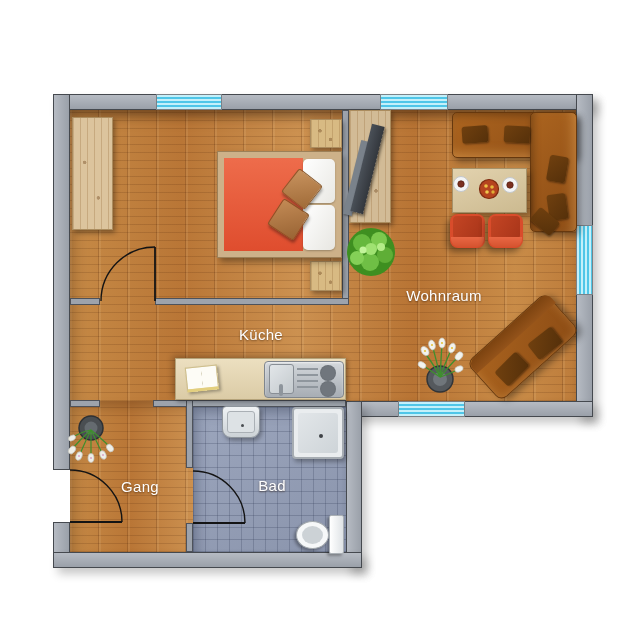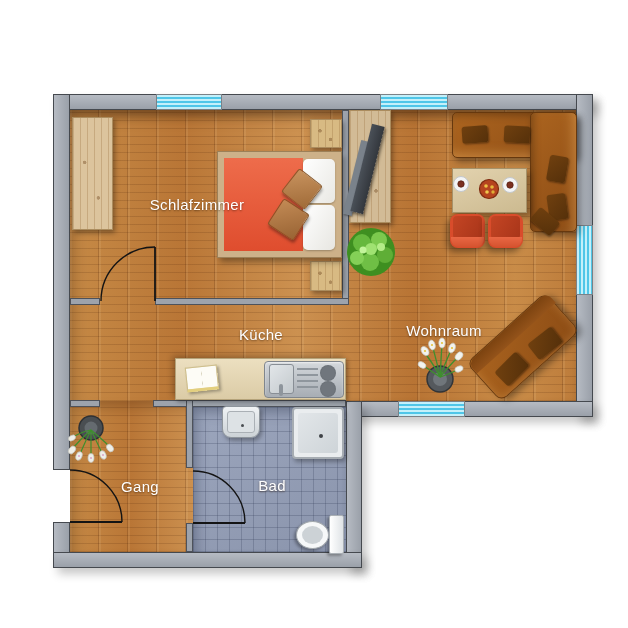--- a/index.html
+++ b/index.html
@@ -129,22 +129,21 @@
   </div>
   <div class="abs" style="left:292px;top:407px;width:52px;height:52px;background:#eaedef;border:2px solid #a6acb2;border-radius:4px;box-shadow:2px 3px 4px rgba(0,0,0,.3);">
     <div class="abs" style="left:4px;top:4px;width:40px;height:40px;background:linear-gradient(135deg,#e2e6e9,#ced4d8);border-radius:3px;"></div>
     <div class="abs" style="left:25px;top:25px;width:4px;height:4px;background:#3e4246;border-radius:50%;"></div>
   </div>
   <div class="abs" style="left:329px;top:515px;width:15px;height:39px;background:linear-gradient(90deg,#ffffff,#dfe3e6);border:1px solid #aab0b5;border-radius:2px;box-shadow:-2px 2px 3px rgba(0,0,0,.3);"></div>
   <div class="abs" style="left:296px;top:521px;width:33px;height:28px;background:#f6f8f9;border:1px solid #a3a9ae;border-radius:50%;box-shadow:-2px 2px 3px rgba(0,0,0,.3);">
     <div class="abs" style="left:5px;top:4px;width:21px;height:18px;background:#ccd2d6;border-radius:50%;"></div>
   </div>
 
-  <div class="abs room-label" style="left:197px;top:204px;">Schlafzimmer</div>
-  <div class="abs room-label" style="left:444px;top:295px;margin-top:35px;">Wohnraum</div>
+  <div class="abs room-label" style="left:444px;top:295px;">Wohnraum</div>
   <div class="abs room-label" style="left:261px;top:334px;">Küche</div>
   <div class="abs room-label" style="left:140px;top:486px;">Gang</div>
   <div class="abs room-label" style="left:272px;top:485px;">Bad</div>
 
   <svg width="628" height="628" viewBox="0 0 628 628">
 
     <g stroke="#141414" stroke-width="1.8" fill="none">
       <path d="M155,301 L155,247"></path>
       <path d="M155,247 A54,54 0 0 0 101,301" stroke-width="1.4"></path>
     </g>

